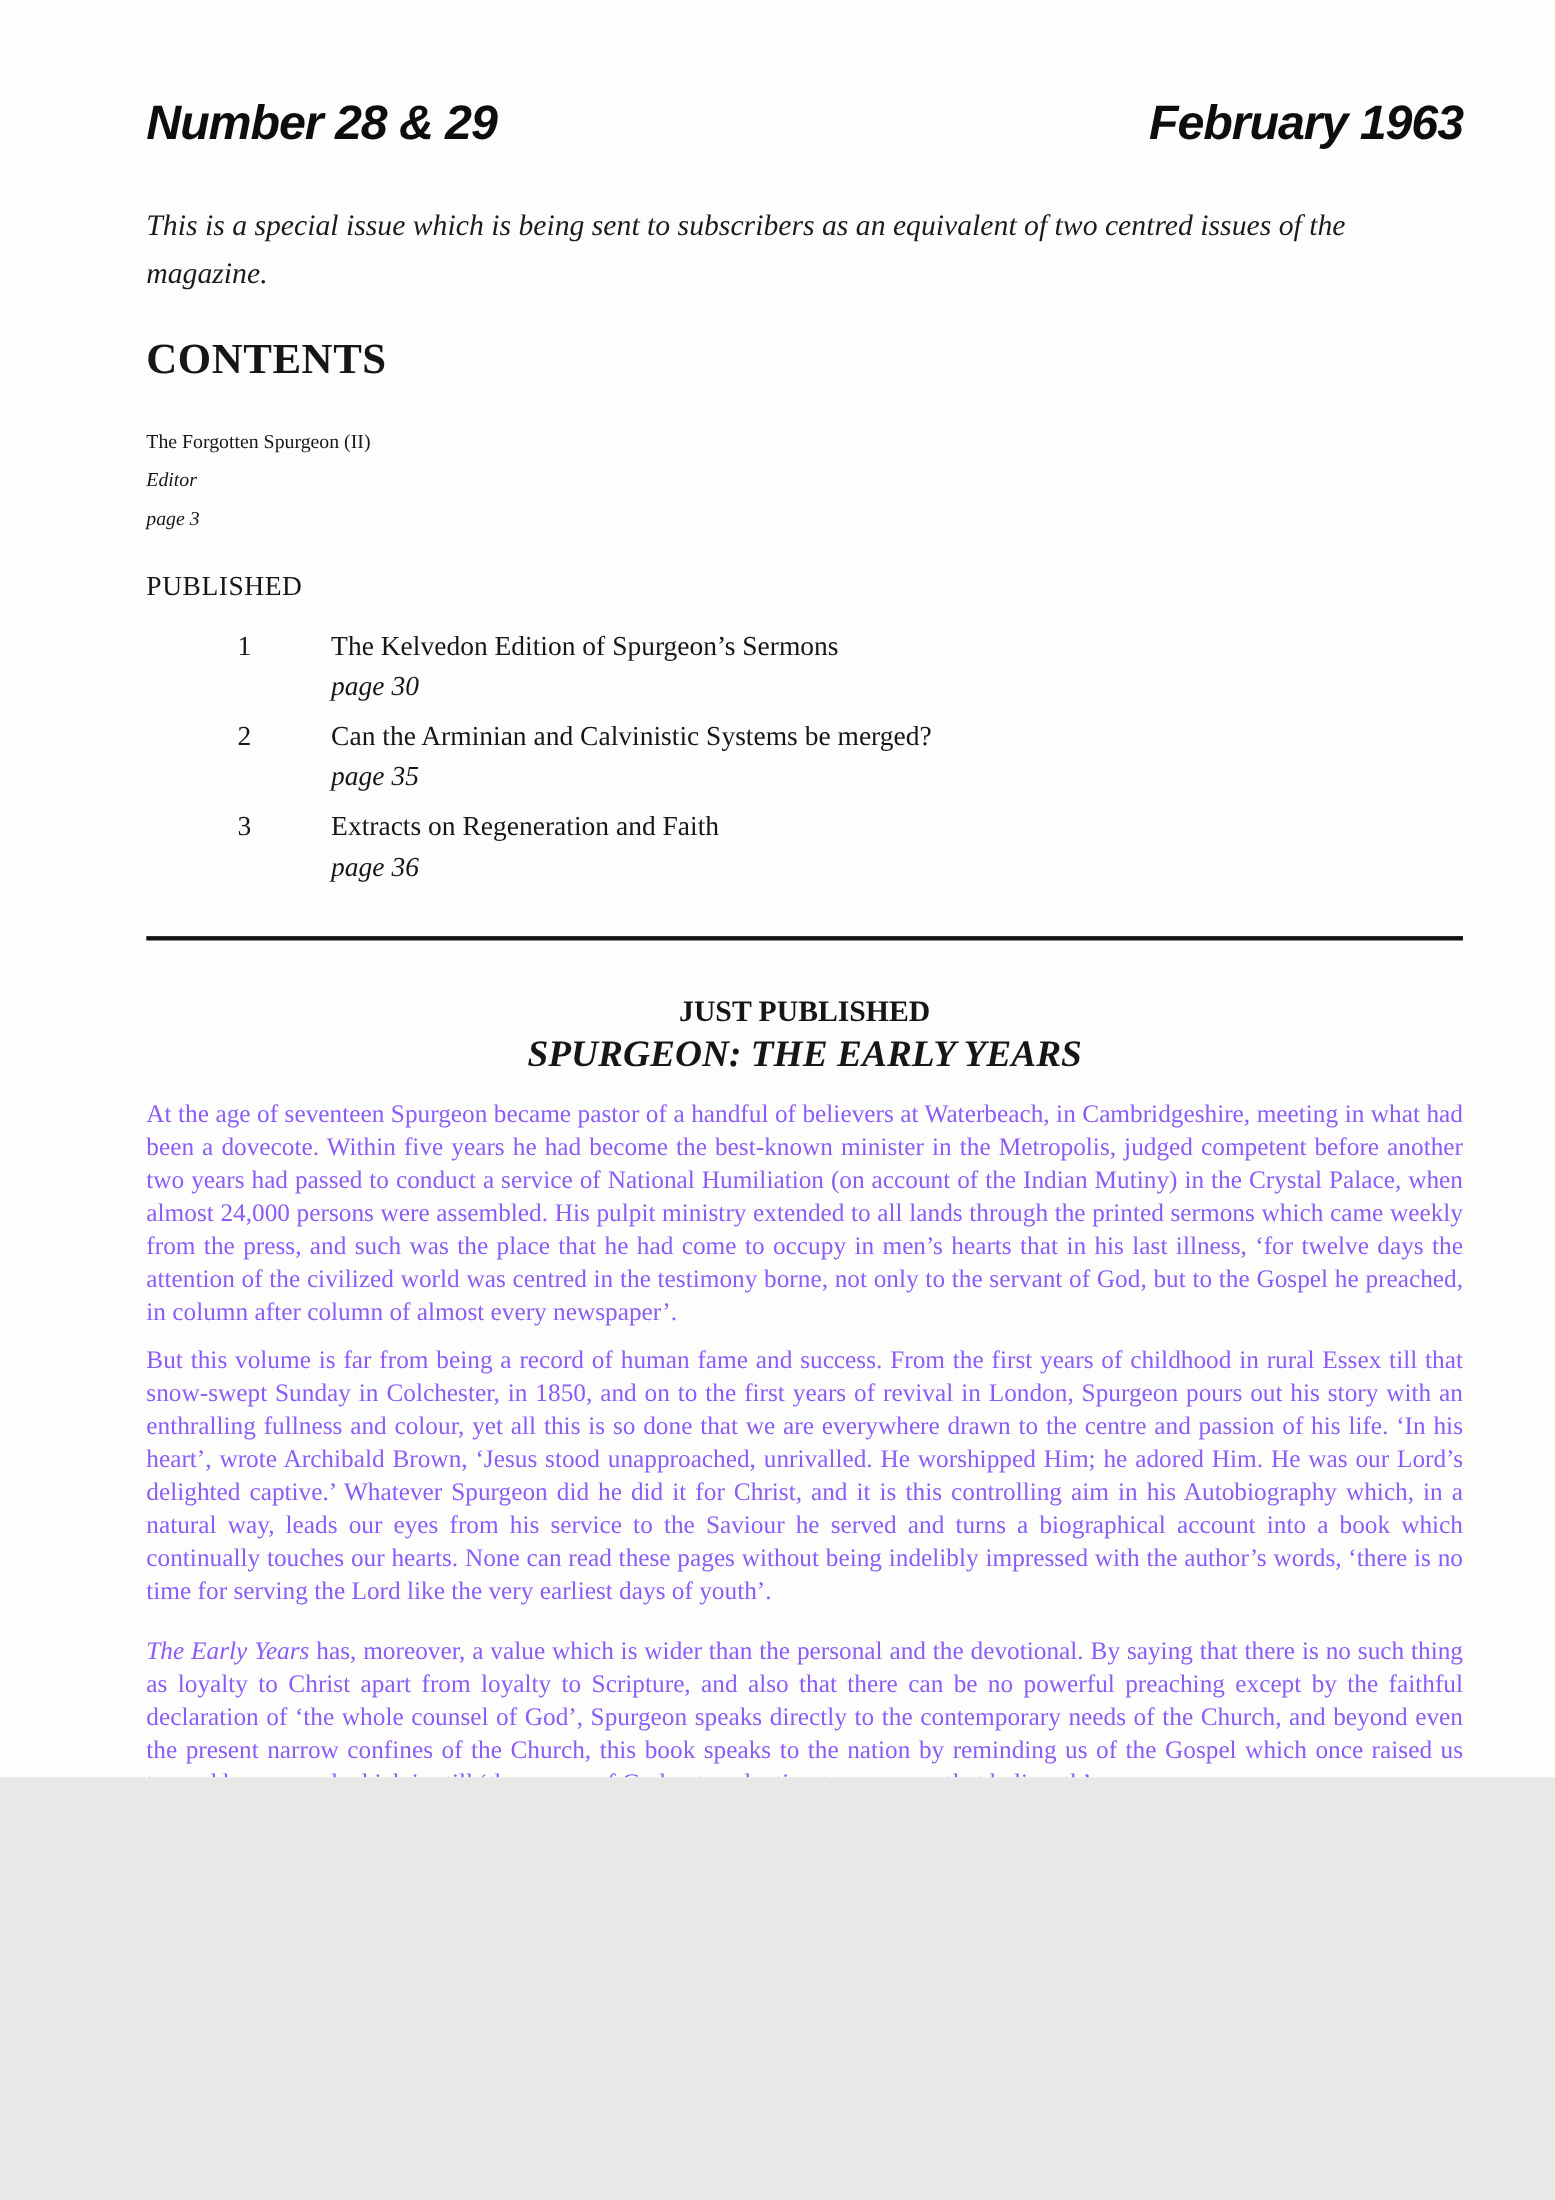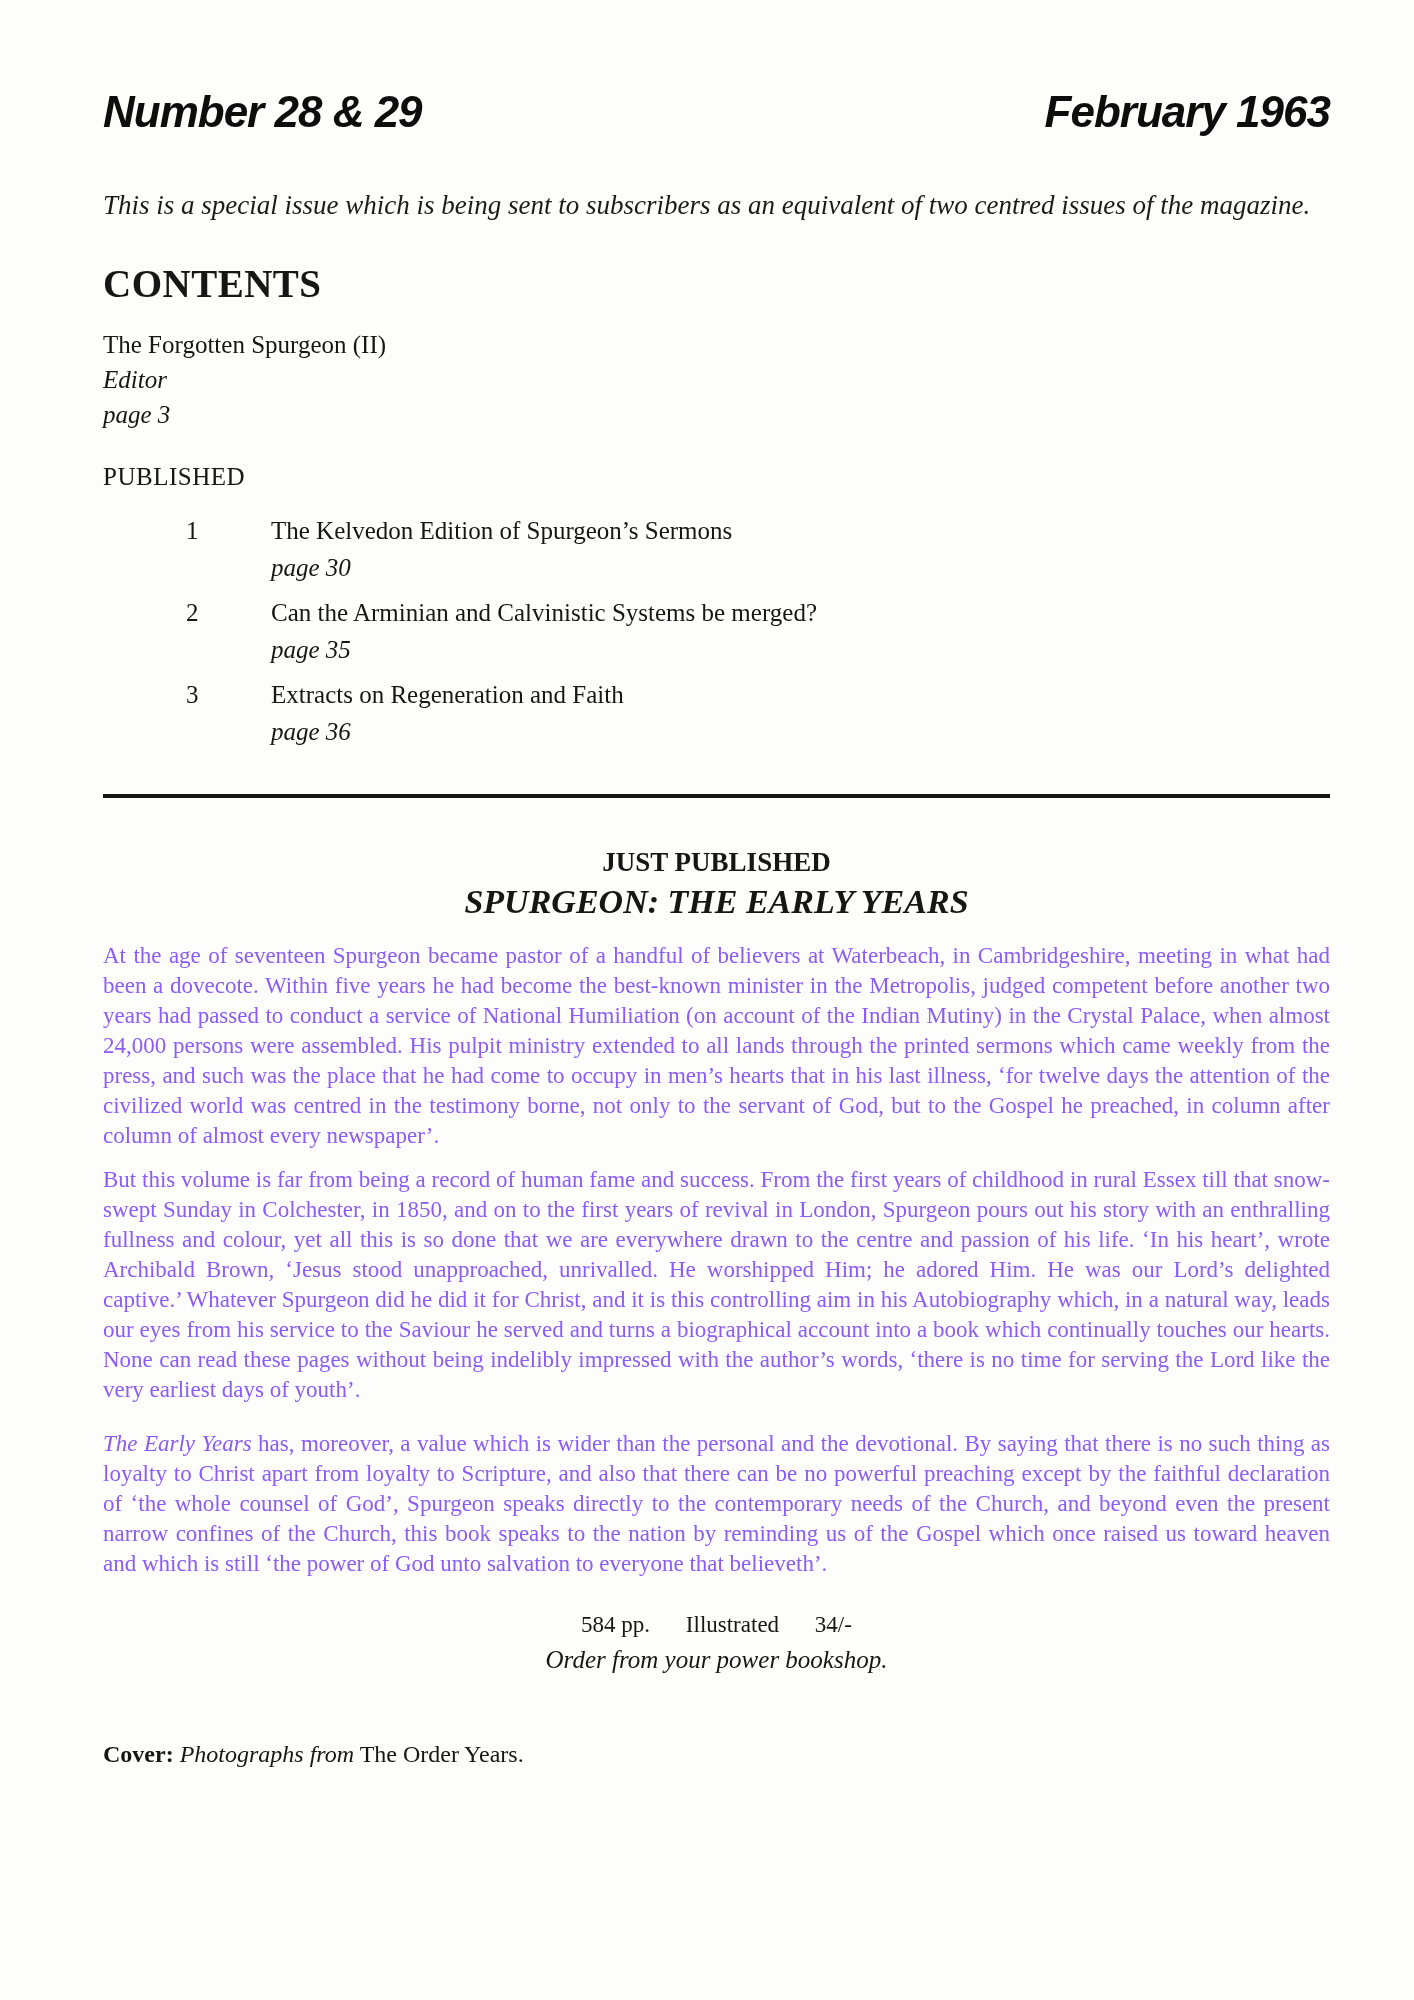--- a/index.html
+++ b/index.html
@@ -1,25 +1,26 @@
 <!DOCTYPE html>
 <html><head>
 <meta charset="utf-8">
 <style>
   html, body { margin: 0; padding: 0; background: #e8e8e8; }
   .page {
     position: relative;
     width: 1414px;
-    height: 2000px;
+    height: 1616px;
     margin: 0 auto;
     background: #fdfdfc;
     color: #161616;
     font-family: "Liberation Serif", serif;
     overflow: hidden;
     box-sizing: border-box;
+    padding-left: 30px;
   }
   .content { margin-left: 103px; margin-right: 84px; }
 
   
   .masthead {
     display: flex;
     justify-content: space-between;
     align-items: baseline;
     padding-top: 86px;
     font-family: "Liberation Sans", sans-serif;
@@ -41,21 +42,21 @@
   }
 
   
   .contents-heading {
     margin: 40px 0 0 0;
     font-weight: bold;
     font-size: 39px;
     line-height: 34px;
     letter-spacing: 0.5px;
   }
-  .entry { margin-top: 26px; font-size: 25px; line-height: 35px; }
+  .entry { margin-top: 40px; font-size: 18px; line-height: 35px; }
   .it { font-style: italic; }
   .appendices-heading {
     margin-top: 30px;
     font-size: 25px;
     line-height: 30px;
     letter-spacing: 0.5px;
   }
   .appendix-list { margin-top: 20px; }
   .appendix-item { display: flex; margin-bottom: 8px; font-size: 25px; line-height: 37px; }
   .appendix-num { width: 85px; padding-left: 83px; box-sizing: content-box; flex: 0 0 auto; }

